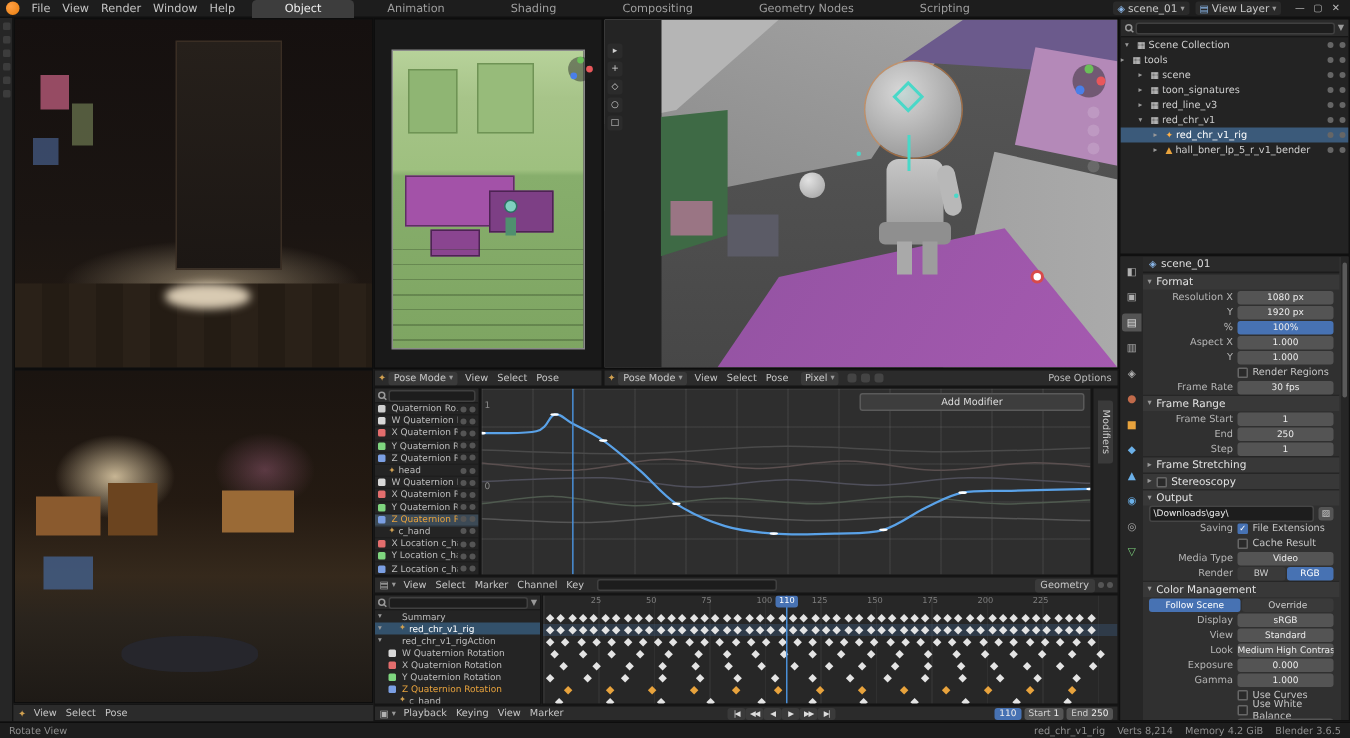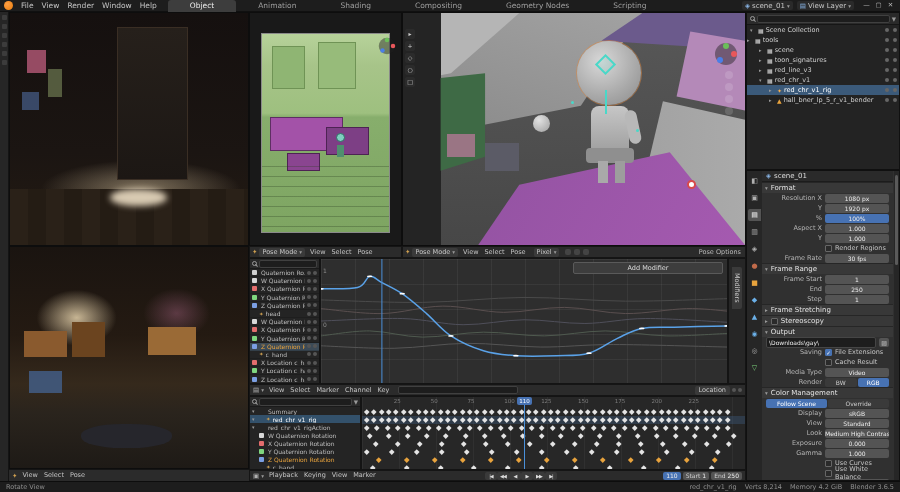--- a/index.html
+++ b/index.html
@@ -509,21 +509,21 @@
     <span class="car">▾</span>
     <span class="fmenus">
         <span class="menu-item sm">View</span>
         <span class="menu-item sm">Select</span>
         <span class="menu-item sm">Marker</span>
         <span class="menu-item sm">Channel</span>
         <span class="menu-item sm">Key</span>
       </span>
     <input class="hsearch" placeholder="" style="">
     <span class="norm">
-      <span>Location</span>
+      <span>Geometry</span>
     </span>
     <span class="gcic"></span>
     <span class="gcic2"></span>
   </div>
 
   <div id="dleft" class="abs">
     <div class="gsearch">
       <span class="mag"></span>
       <input placeholder="" style="">
       <span class="oic">▼</span>

